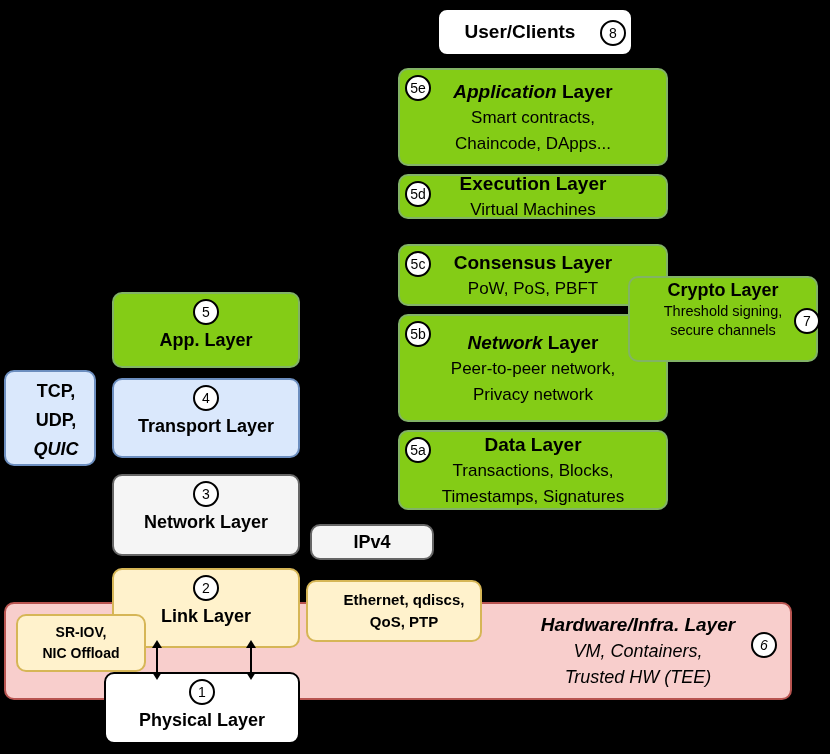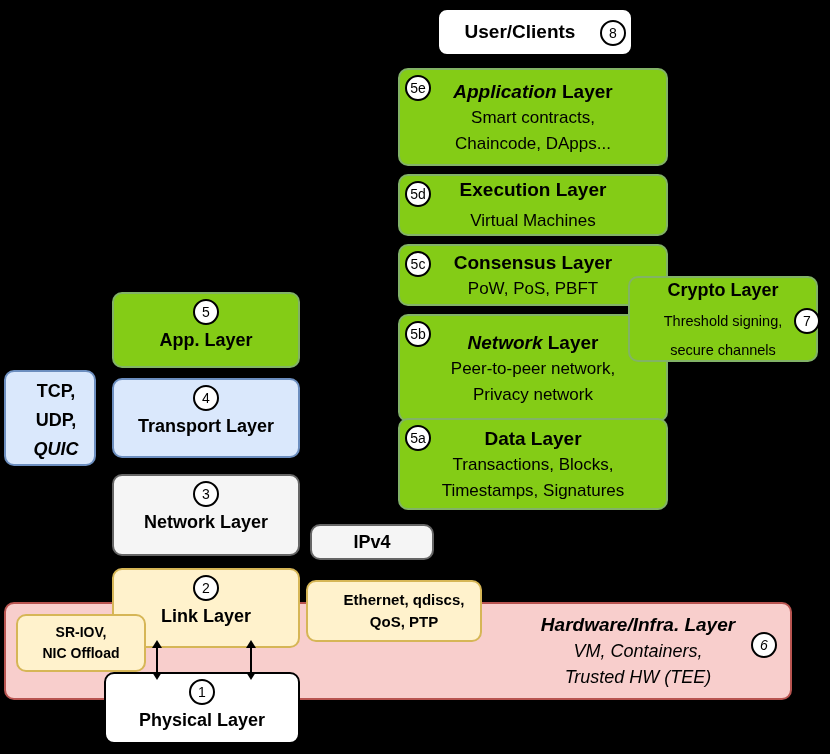--- a/index.html
+++ b/index.html
@@ -31,27 +31,27 @@
   #user-clients { left:437px; top:8px; width:196px; height:48px; justify-content:center; }
   #user-clients .lbl { font-size:19px; font-weight:700; padding-right:30px; }
   #user-clients .badge { position:absolute; right:5px; top:10px; }
 
   
   .bc { left:398px; width:270px; justify-content:center; }
   .bc .badge { position:absolute; left:5px; top:5px; }
   .bc .title { font-size:19px; font-weight:700; line-height:27px; }
   .bc .bline { font-size:17px; line-height:26px; }
   #bc-5e { top:68px;  height:98px; }
-  #bc-5d { top:174px; height:62px;justify-content:space-between; }
+  #bc-5d { top:174px; height:45px; }
   #bc-5c { top:244px; height:62px; }
   #bc-5b { top:314px; height:108px; }
-  #bc-5a { top:418px; height:92px; }
+  #bc-5a { top:430px; height:80px; }
 
   
-  #crypto { left:628px; top:276px; width:190px; height:86px; justify-content:space-between; z-index:5; }
+  #crypto { left:628px; top:276px; width:190px; height:86px; justify-content:flex-start; z-index:5; }
   #crypto .title { font-size:18px; font-weight:700; line-height:24px; }
   #crypto .cline { font-size:14.5px; line-height:19px; }
   #crypto .badge { position:absolute; right:-4px; top:30px; }
 
   
   .osi { left:112px; width:188px; padding-top:3px; }
   .osi .badge { margin-top:2px; }
   .osi .title { margin-top:5px; font-size:18px; font-weight:700; }
   #osi-app       { top:292px; height:76px; }
   #osi-transport { top:378px; height:80px; }

